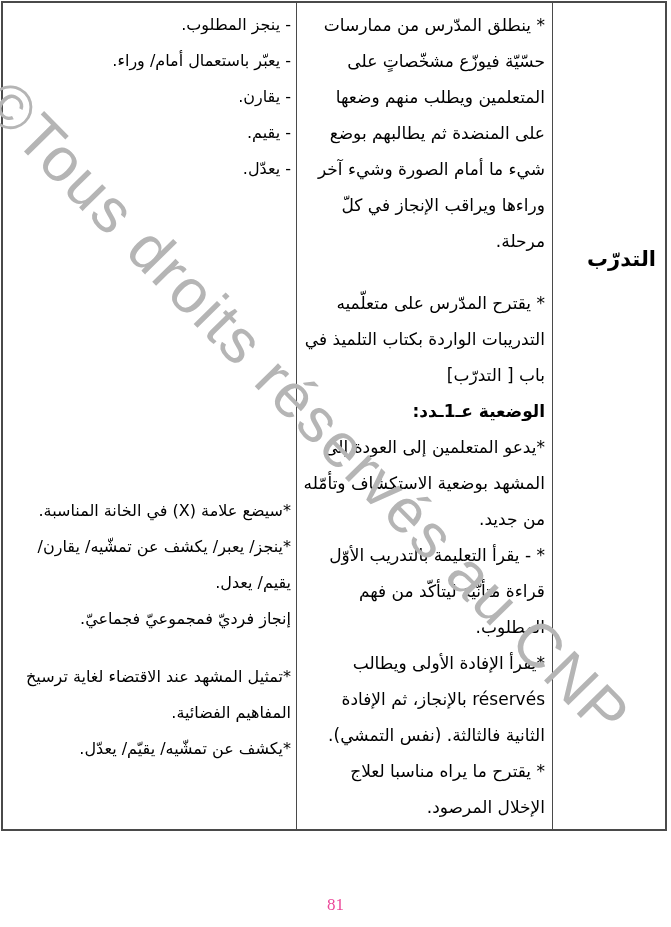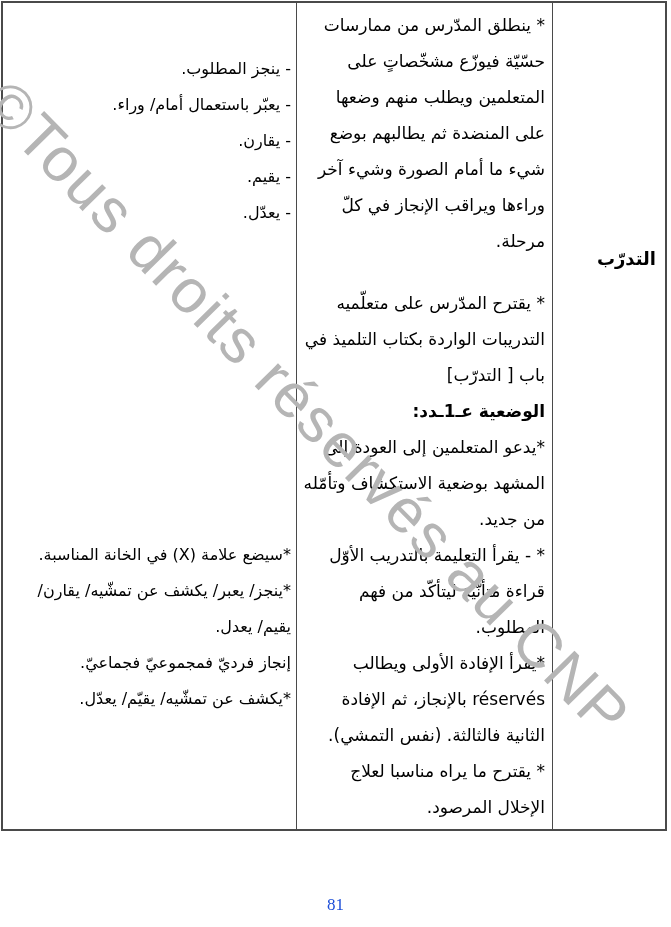--- a/index.html
+++ b/index.html
@@ -9,43 +9,43 @@
     margin:0 auto;
   }
   .doc-table{
     position:absolute;left:1px;top:1px;width:666px;height:830px;
     box-sizing:border-box;border:2px solid #4a4a4a;
     display:flex;flex-direction:row;direction:rtl;background:transparent;
   }
   .cell{box-sizing:border-box;overflow:hidden;text-align:right;}
   .col-section{
     width:113px;border-left:1px solid #4a4a4a;
-    padding:244px 9px 0 4px;font-weight:bold;font-size:18px;line-height:24px;
+    padding:244px 9px 0 4px;font-weight:bold;font-size:21px;line-height:24px;
   }
   .col-teacher{
     width:256px;border-left:1px solid #4a4a4a;
     padding:4px 7px 0 4px;font-size:17px;line-height:36px;
   }
   .col-learner{
-    flex:1;padding:4px 5px 0 6px;font-size:16px;line-height:36px;margin-top:44px;
+    flex:1;padding:4px 5px 0 6px;font-size:16px;line-height:36px;
   }
   .cell p{margin:0;}
   .p-gap{margin-top:26px !important;}
   .p-bigskip{margin-top:306px !important;}
   .p-skip{margin-top:22px !important;}
   .bold{font-weight:bold;}
   .watermark{
     position:absolute;left:20px;top:66px;z-index:3;
     transform:rotate(45.5deg);transform-origin:0 0;
     font-family:"Liberation Sans",sans-serif;font-size:62px;letter-spacing:2px;
     color:#b5b5b5;white-space:nowrap;pointer-events:none;
   }
   .page-number{
     position:absolute;left:0;bottom:12px;width:100%;text-align:center;
-    font-family:"Liberation Serif",serif;font-size:17px;color:#1d4ed8;
+    font-family:"Liberation Serif",serif;font-size:17px;color:#ec4899;
   }
 </style>
 </head>
 <body>
 
 <div class="page">
 
   <div class="doc-table">
 
     <div class="cell col-section">
@@ -64,20 +64,21 @@
 
     <div class="cell col-learner" dir="rtl">
       <p>- ينجز المطلوب.</p>
       <p>- يعبّر باستعمال أمام/ وراء.</p>
       <p>- يقارن.</p>
       <p>- يقيم.</p>
       <p>- يعدّل.</p>
       <p class="p-bigskip">*سيضع علامة (X) في الخانة المناسبة.</p>
       <p>*ينجز/ يعبر/ يكشف عن تمشّيه/ يقارن/ يقيم/ يعدل.</p>
       <p>إنجاز فرديّ فمجموعيّ فجماعيّ.</p>
+      <p class="p-skip">*تمثيل المشهد عند الاقتضاء لغاية ترسيخ المفاهيم الفضائية.</p>
       <p>*يكشف عن تمشّيه/ يقيّم/ يعدّل.</p>
     </div>
 
   </div>
 
   <div class="watermark">©Tous droits réservés au CNP</div>
 
   <div class="page-number">81</div>
 
 </div>

